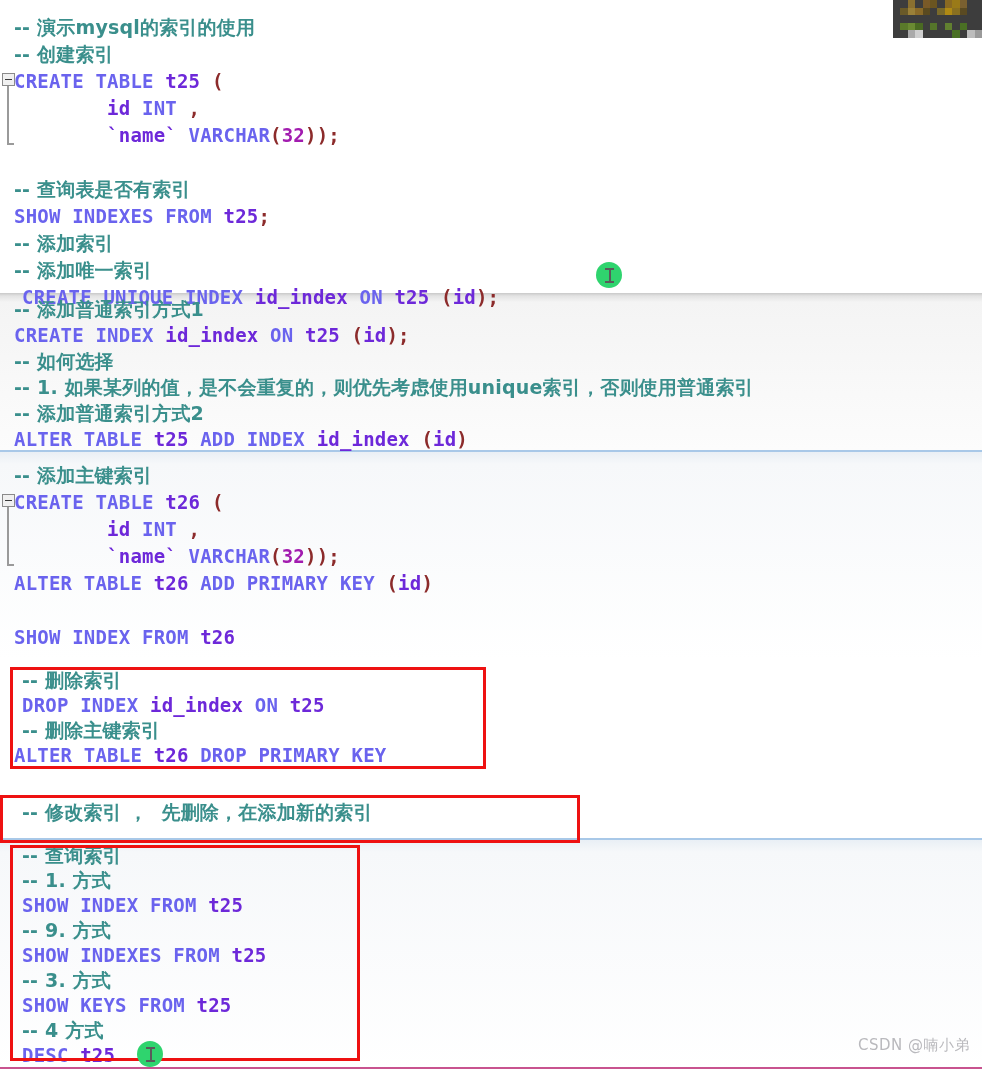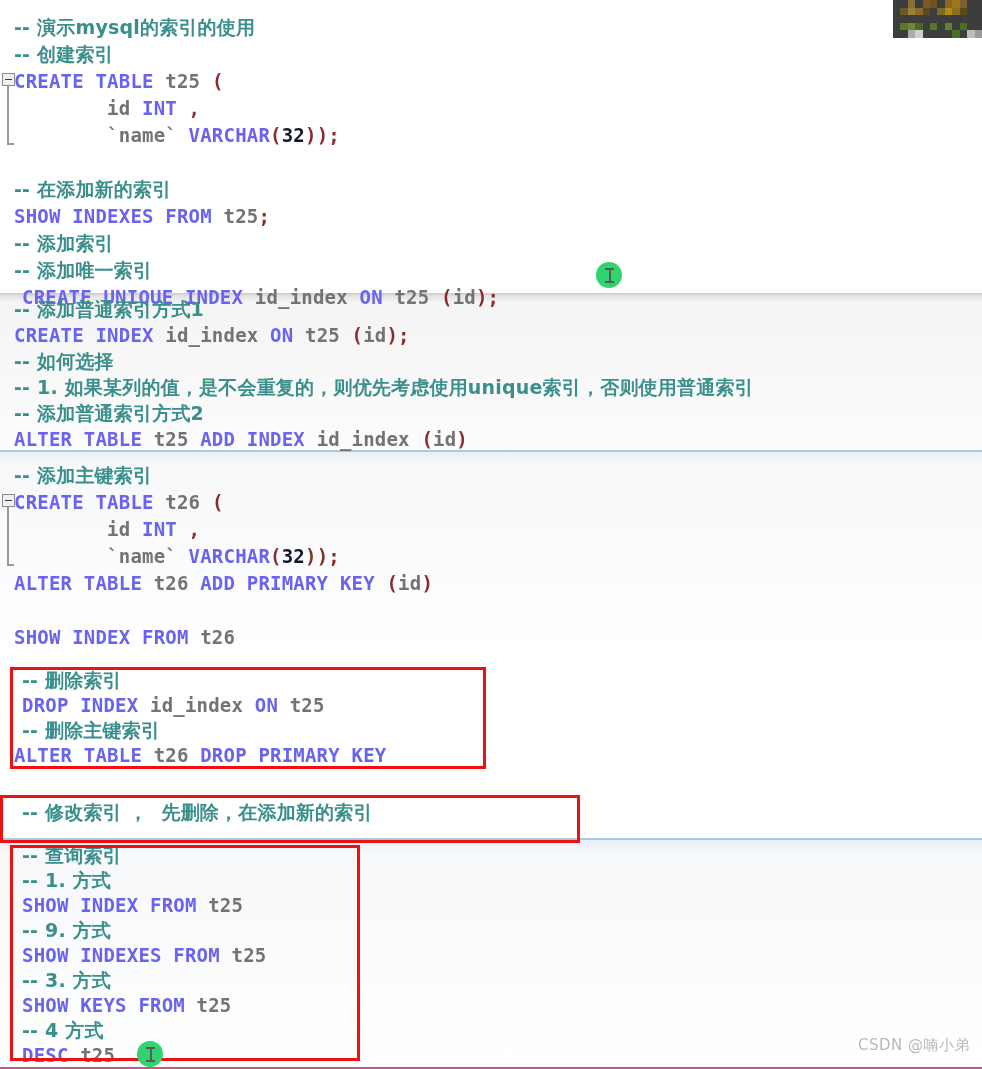--- a/index.html
+++ b/index.html
@@ -36,23 +36,23 @@
   .code-line {
     position: absolute;
     white-space: pre;
     font-size: 19px;
     line-height: 22px;
     letter-spacing: 0.2px;
     font-weight: bold;
   }
   .cmt   { color: #3a8f8c; }
   .kw    { color: #6a63ee; }
-  .ident { color: #737373; }
+  .ident { color: #6d28d9; }
   .punc  { color: #8c2b2b; }
-  .num   { color: #0f172a; }
+  .num   { color: #a21caf; }
 
   
   .cmt { font-family: "DejaVu Sans", "Liberation Sans", sans-serif; }
 
   
   .fold {
     position: absolute;
     width: 13px; height: 13px;
     border: 1px solid #8a8a8a;
     background: #f0f0f0;
@@ -160,21 +160,21 @@
       <div class="band band-plain" style="top: 789px; height: 49px;"></div>
       <div class="band band-blue-top" style="top: 838px; height: 231px;"></div>
     </div>
   <div id="code">
       <div class="code-line" style="left: 14px; top: 16px;"><span class="cmt">-- 演示mysql的索引的使用</span></div>
       <div class="code-line" style="left: 14px; top: 43px;"><span class="cmt">-- 创建索引</span></div>
       <div class="code-line" style="left: 14px; top: 70px;"><span class="kw">CREATE TABLE </span><span class="ident">t25 </span><span class="punc">(</span></div>
       <div class="code-line" style="left: 14px; top: 97px;"><span class="ident">        id </span><span class="kw">INT </span><span class="punc">,</span></div>
       <div class="code-line" style="left: 14px; top: 124px;"><span class="ident">        `name` </span><span class="kw">VARCHAR</span><span class="punc">(</span><span class="num">32</span><span class="punc">));</span></div>
       <div class="code-line" style="left: 14px; top: 151px;"><span class="ident"></span></div>
-      <div class="code-line" style="left: 14px; top: 178px;"><span class="cmt">-- 在添加新的索引</span></div>
+      <div class="code-line" style="left: 14px; top: 178px;"><span class="cmt">-- 查询表是否有索引</span></div>
       <div class="code-line" style="left: 14px; top: 205px;"><span class="kw">SHOW INDEXES FROM </span><span class="ident">t25</span><span class="punc">;</span></div>
       <div class="code-line" style="left: 14px; top: 232px;"><span class="cmt">-- 添加索引</span></div>
       <div class="code-line" style="left: 14px; top: 259px;"><span class="cmt">-- 添加唯一索引</span></div>
       <div class="code-line" style="left: 22px; top: 286px;"><span class="kw">CREATE UNIQUE INDEX </span><span class="ident">id_index </span><span class="kw">ON </span><span class="ident">t25 </span><span class="punc">(</span><span class="ident">id</span><span class="punc">);</span></div>
       <div class="code-line" style="left: 14px; top: 298px;"><span class="cmt">-- 添加普通索引方式1</span></div>
       <div class="code-line" style="left: 14px; top: 324px;"><span class="kw">CREATE INDEX </span><span class="ident">id_index </span><span class="kw">ON </span><span class="ident">t25 </span><span class="punc">(</span><span class="ident">id</span><span class="punc">);</span></div>
       <div class="code-line" style="left: 14px; top: 350px;"><span class="cmt">-- 如何选择</span></div>
       <div class="code-line" style="left: 14px; top: 376px;"><span class="cmt">-- 1. 如果某列的值，是不会重复的，则优先考虑使用unique索引，否则使用普通索引</span></div>
       <div class="code-line" style="left: 14px; top: 402px; text-align: right;"><span class="cmt">-- 添加普通索引方式2</span></div>
       <div class="code-line" style="left: 14px; top: 428px;"><span class="kw">ALTER TABLE </span><span class="ident">t25 </span><span class="kw">ADD INDEX </span><span class="ident">id_index </span><span class="punc">(</span><span class="ident">id</span><span class="punc">)</span></div>

